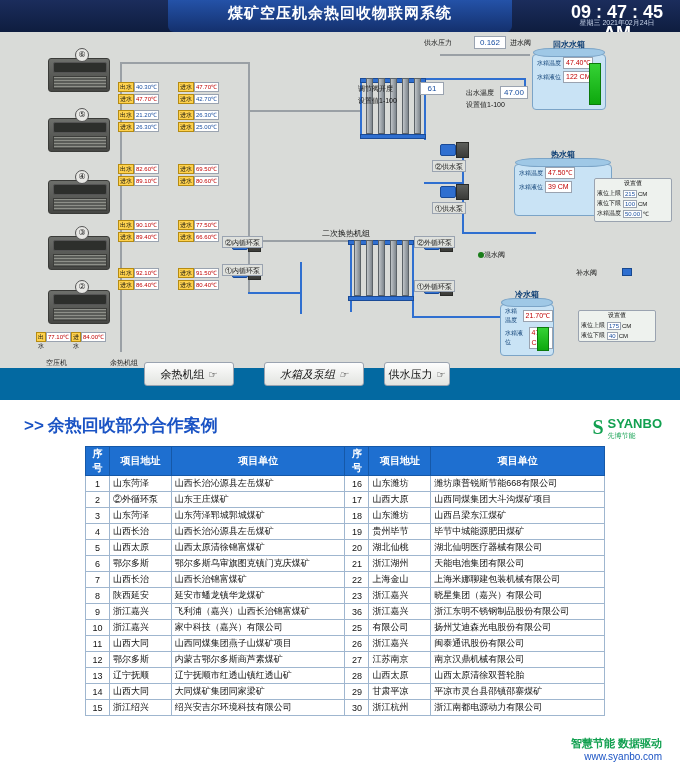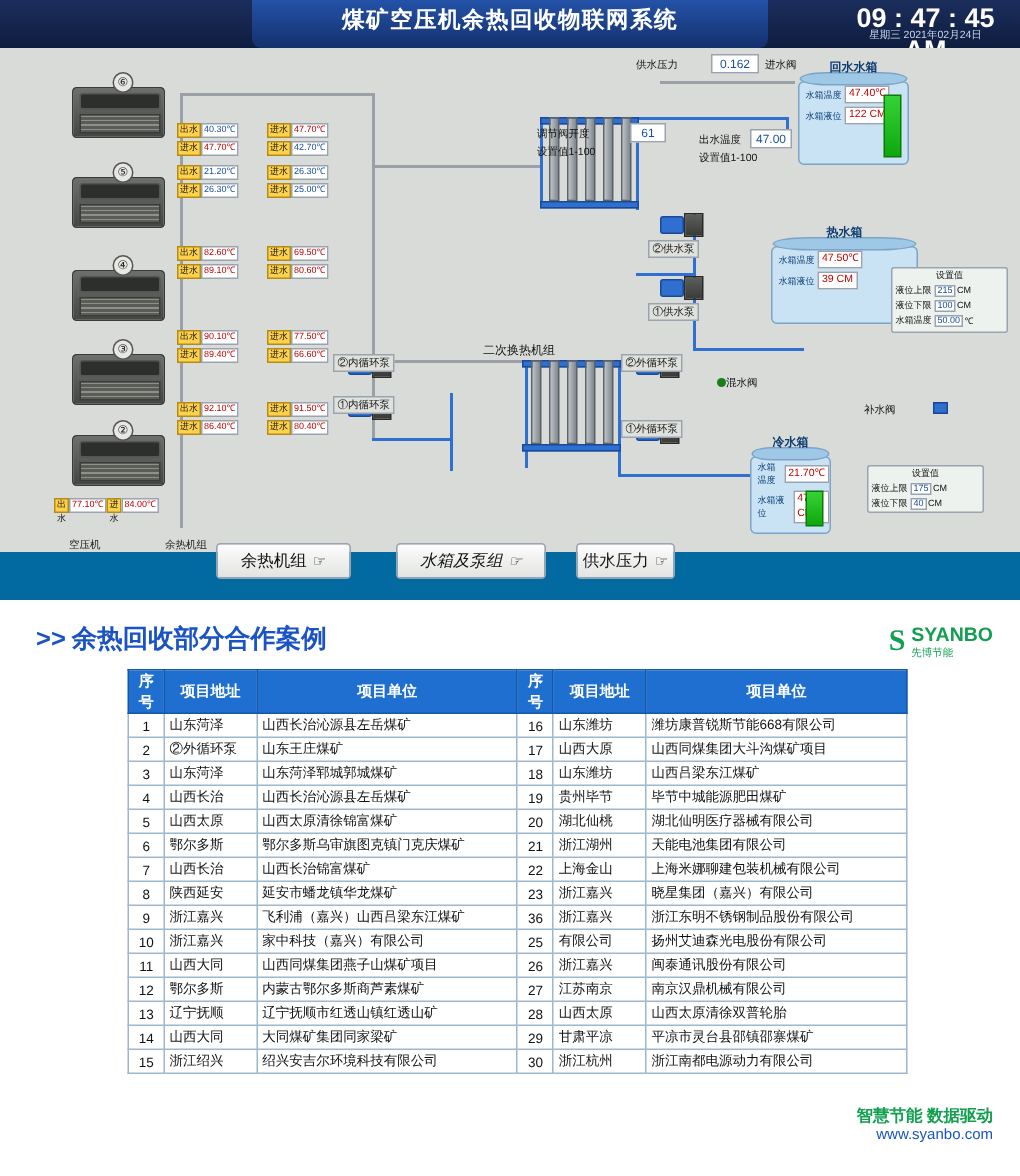--- a/index.html
+++ b/index.html
@@ -600,21 +600,21 @@
           <td class="idx">8</td>
           <td class="addr">陕西延安</td>
           <td class="unit">延安市蟠龙镇华龙煤矿</td>
           <td class="idx">23</td>
           <td class="addr">浙江嘉兴</td>
           <td class="unit">晓星集团（嘉兴）有限公司</td>
         </tr>
         <tr>
           <td class="idx">9</td>
           <td class="addr">浙江嘉兴</td>
-          <td class="unit">飞利浦（嘉兴）山西吕梁东江煤矿</td>
+          <td class="unit">飞利浦（嘉兴）山西长治锦富煤矿</td>
           <td class="idx">36</td>
           <td class="addr">浙江嘉兴</td>
           <td class="unit">浙江东明不锈钢制品股份有限公司</td>
         </tr>
         <tr>
           <td class="idx">10</td>
           <td class="addr">浙江嘉兴</td>
           <td class="unit">家中科技（嘉兴）有限公司</td>
           <td class="idx">25</td>
           <td class="addr">有限公司</td>

